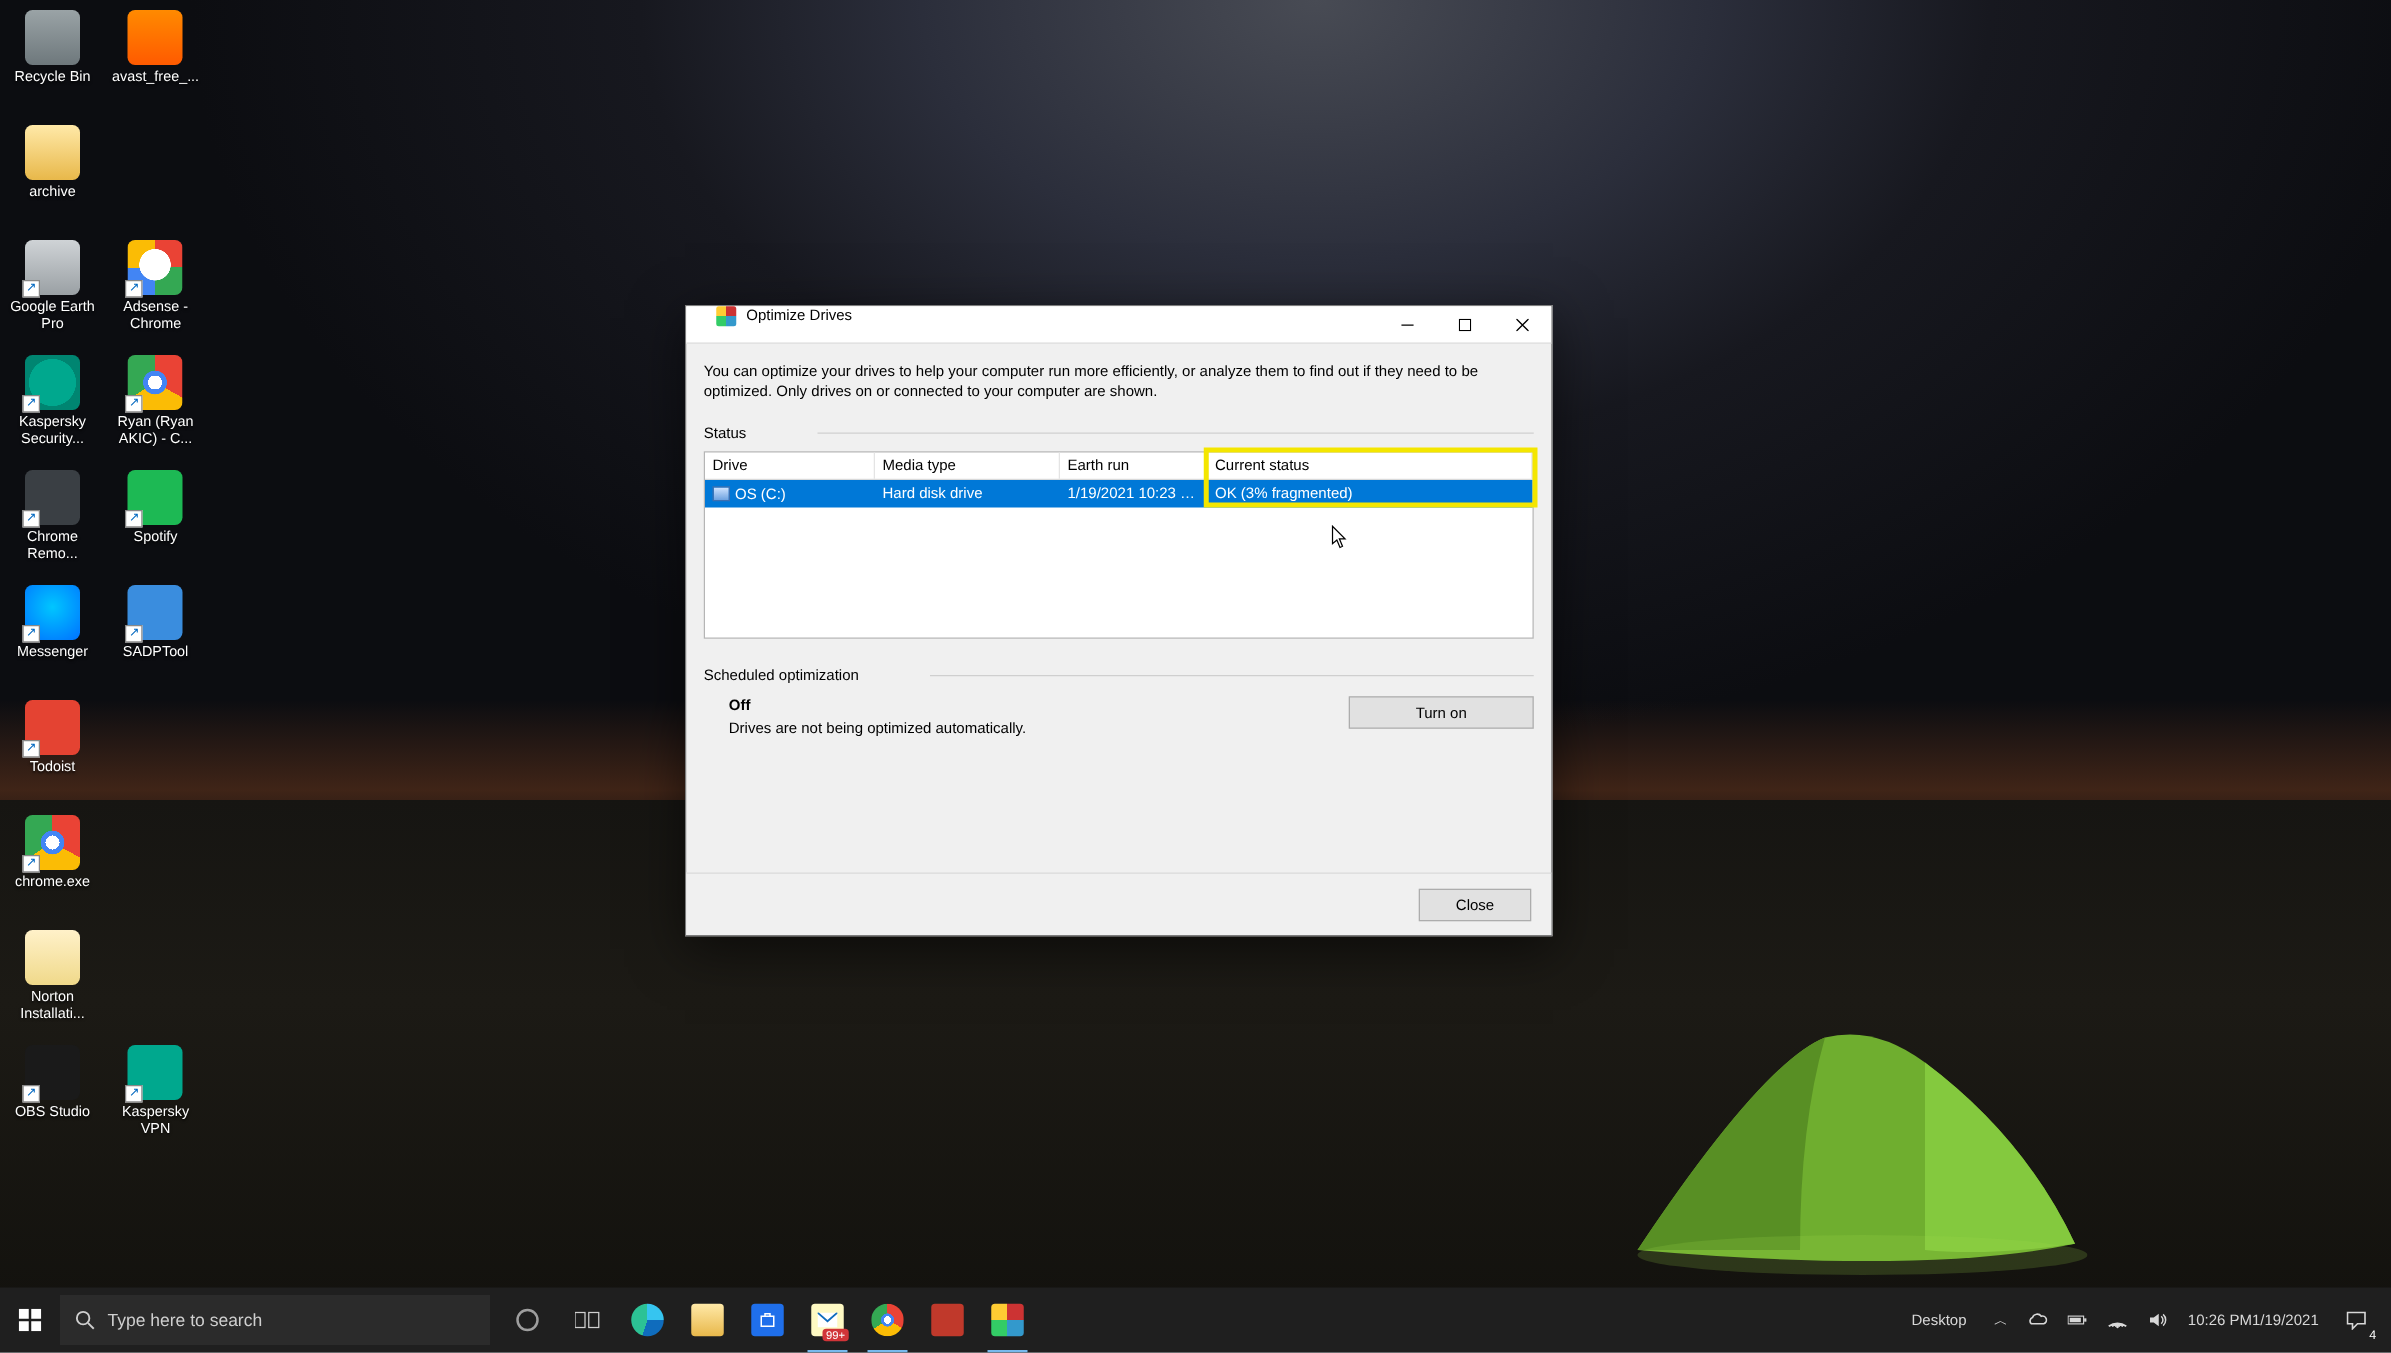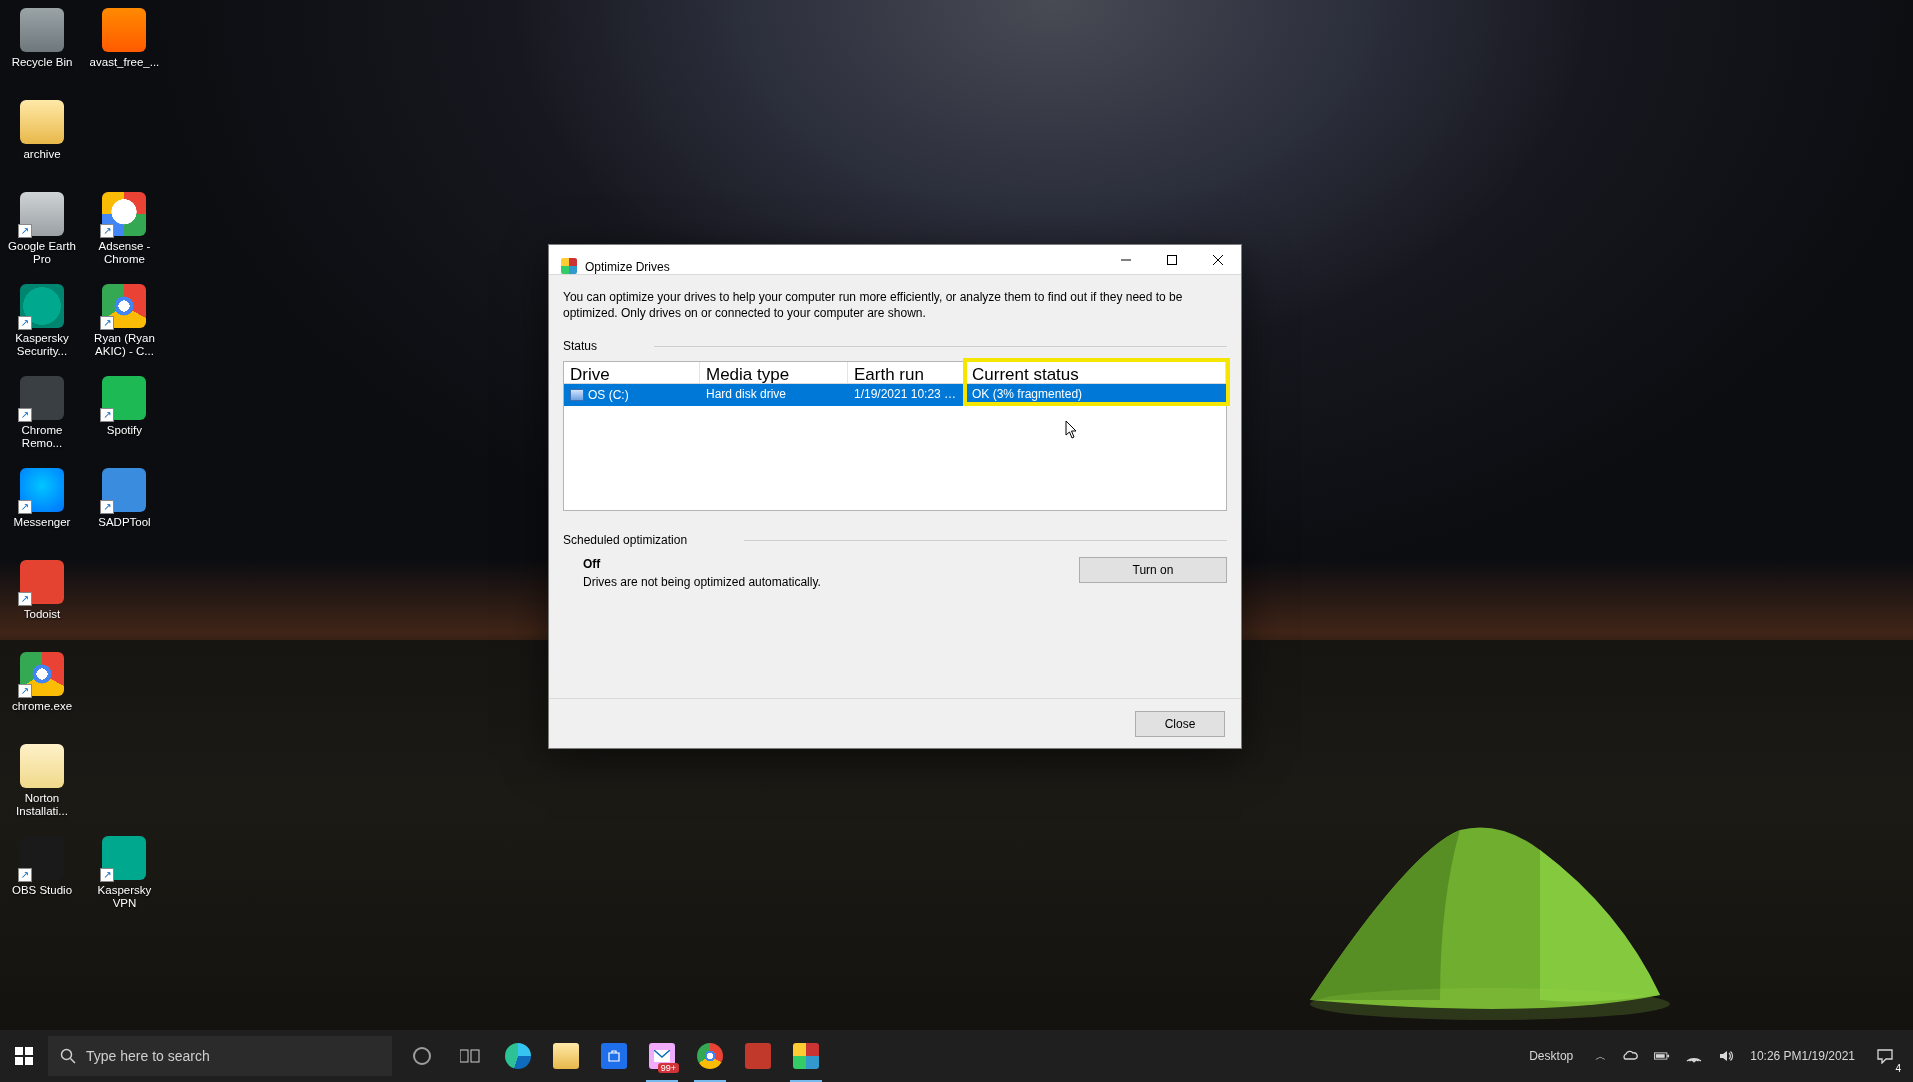--- a/index.html
+++ b/index.html
@@ -68,40 +68,40 @@
 .g-obs   { background:#1a1a1a; color:#ddd; border-radius:50%; }
 .g-kvpn  { background:#00a88e; color:#fff; }
 
 
 .win {
   position: absolute; left: 548px; top: 244px; width: 694px; height: 505px;
   background: #f0f0f0; color:#000; box-shadow: 0 10px 40px rgba(0,0,0,.55); border:1px solid #7c7c7c;
   font-size: 12px;
 }
 .titlebar {
-  height: 30px; display: flex; align-items: flex-end; padding-left: 12px; border-bottom: 1px solid #d9d9d9;
+  height: 30px; display: flex; align-items: flex-start; padding-left: 24px; border-bottom: 1px solid #d9d9d9;
   background: #fff;
 }
 .titlebar .ticon { width:16px; height:16px; margin-right:8px; background: conic-gradient(#c33 0 25%,#39c 0 50%,#3c6 0 75%,#fc3 0 100%); border-radius:2px; }
 .titlebar .ttxt { flex:1; font-size: 12px; color:#000; }
 .titlebar .ctrls { display:flex; height:100%; }
 .titlebar .cbtn { width:46px; height:30px; display:flex; align-items:center; justify-content:center; color:#000; }
 
 .winbody { padding: 14px 14px 10px 14px; }
 .intro { font-size:12px; color:#000; line-height:16px; margin-bottom: 18px; }
 
 .section-label { font-size:12px; color:#000; margin-bottom:6px; }
 .section-row { display:flex; align-items:center;gap:31px; }
 .section-row .section-label { width:60px; margin-bottom:0; }
 .section-row .rule-fill { flex:1; border-top:1px solid #cfcfcf; margin-top:1px; }
 
 .drive-list {
   border:1px solid #b5b5b5; background:#fff; height:150px; position:relative; margin-top:8px;
 }
-.dl-head { display:flex; height:22px; border-bottom:1px solid #d9d9d9; font-size:17px; color:#000; }
+.dl-head { display:flex; height:22px; border-bottom:1px solid #d9d9d9; font-size:12px; color:#000; }
 .dl-head div { padding:3px 6px; border-right:1px solid #e4e4e4; }
 .dl-head .c-drive { width:136px; }
 .dl-head .c-media { width:148px; }
 .dl-head .c-last  { width:118px; }
 .dl-head .c-stat  { flex:1; }
 
 .highlight-box {
   position:absolute; top:-4px; height:48px; border:4px solid #f4e600; pointer-events:none;
   
   left: 399px; right: -4px;
@@ -152,21 +152,21 @@
 .tb-icons { display:flex; align-items:center; height:52px; }
 .tb-btn { width:48px; height:52px; display:flex; align-items:center; justify-content:center; position:relative; }
 .tb-btn .under { position:absolute; bottom:0; left:8px; right:8px; height:2px; background:#76b9ed; display:none; }
 .tb-btn.active .under { display:block; }
 .tb-glyph { width:26px; height:26px; border-radius:3px; display:flex; align-items:center; justify-content:center; font-size:15px; }
 .tg-cort { background:transparent; border:2px solid #9e9e9e; border-radius:50%; width:18px; height:18px; }
 .tg-task { color:#cfcfcf; }
 .tg-edge { background: conic-gradient(#36c5f0 0 25%, #0f6cbd 0 55%, #2cc295 0 100%); border-radius:50%; }
 .tg-expl { background: linear-gradient(#ffe9a8,#e8b84a); }
 .tg-store{ background:#1f6feb; color:#fff; }
-.tg-mail { background:#f0abfc; color:#fff; position:relative; }
+.tg-mail { background:#fef9c3; color:#fff; position:relative; }
 .tg-mail .badge { position:absolute; right:-4px; bottom:-4px; background:#d13438; color:#fff; font-size:9px; padding:0 3px; border-radius:3px; }
 .tg-chr  { background: radial-gradient(circle at 50% 50%, #fff 0 16%, #4285f4 16% 28%, transparent 29%), conic-gradient(#ea4335 0 33%, #fbbc05 0 66%, #34a853 0 100%); border-radius:50%; }
 .tg-rec  { background:#c0392b; }
 .tg-opt  { background: conic-gradient(#c33 0 25%,#39c 0 50%,#3c6 0 75%,#fc3 0 100%); }
 
 .tray { margin-left:auto; display:flex; align-items:center; height:52px; padding-right:6px; }
 .tray .seg { display:flex; align-items:center; height:52px; padding:0 8px; color:#d8d8d8; }
 .tray .clock { text-align:right; line-height:14px; font-size:12px; }
 .tray .notif { width:44px; display:flex; align-items:center; justify-content:center; position:relative; }
 .tray .notif .nbadge { position:absolute; right:6px; bottom:8px; font-size:10px; color:#fff; }

